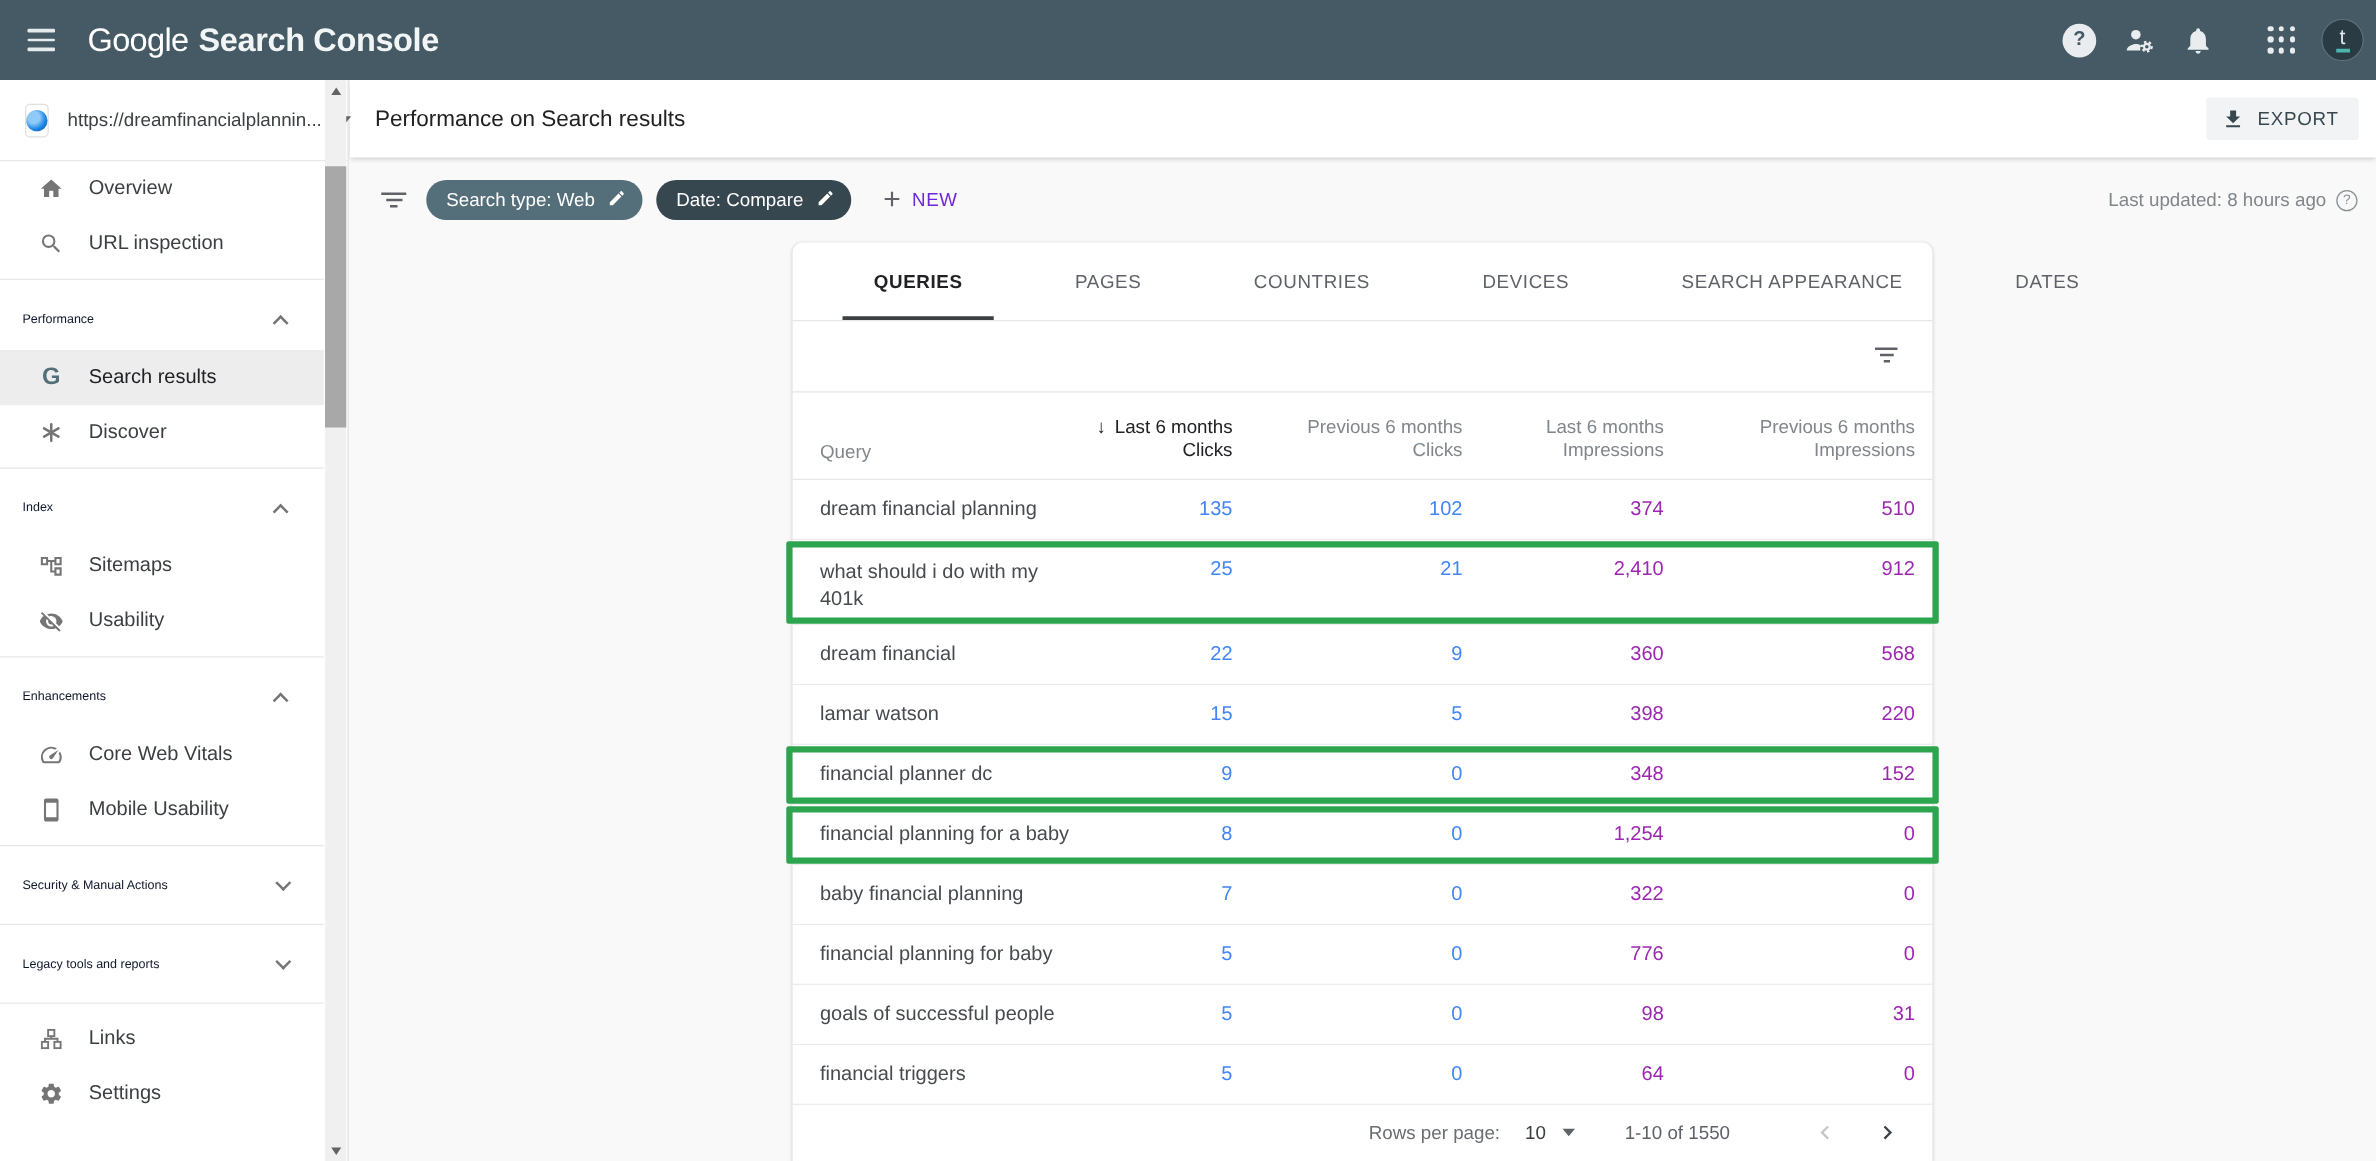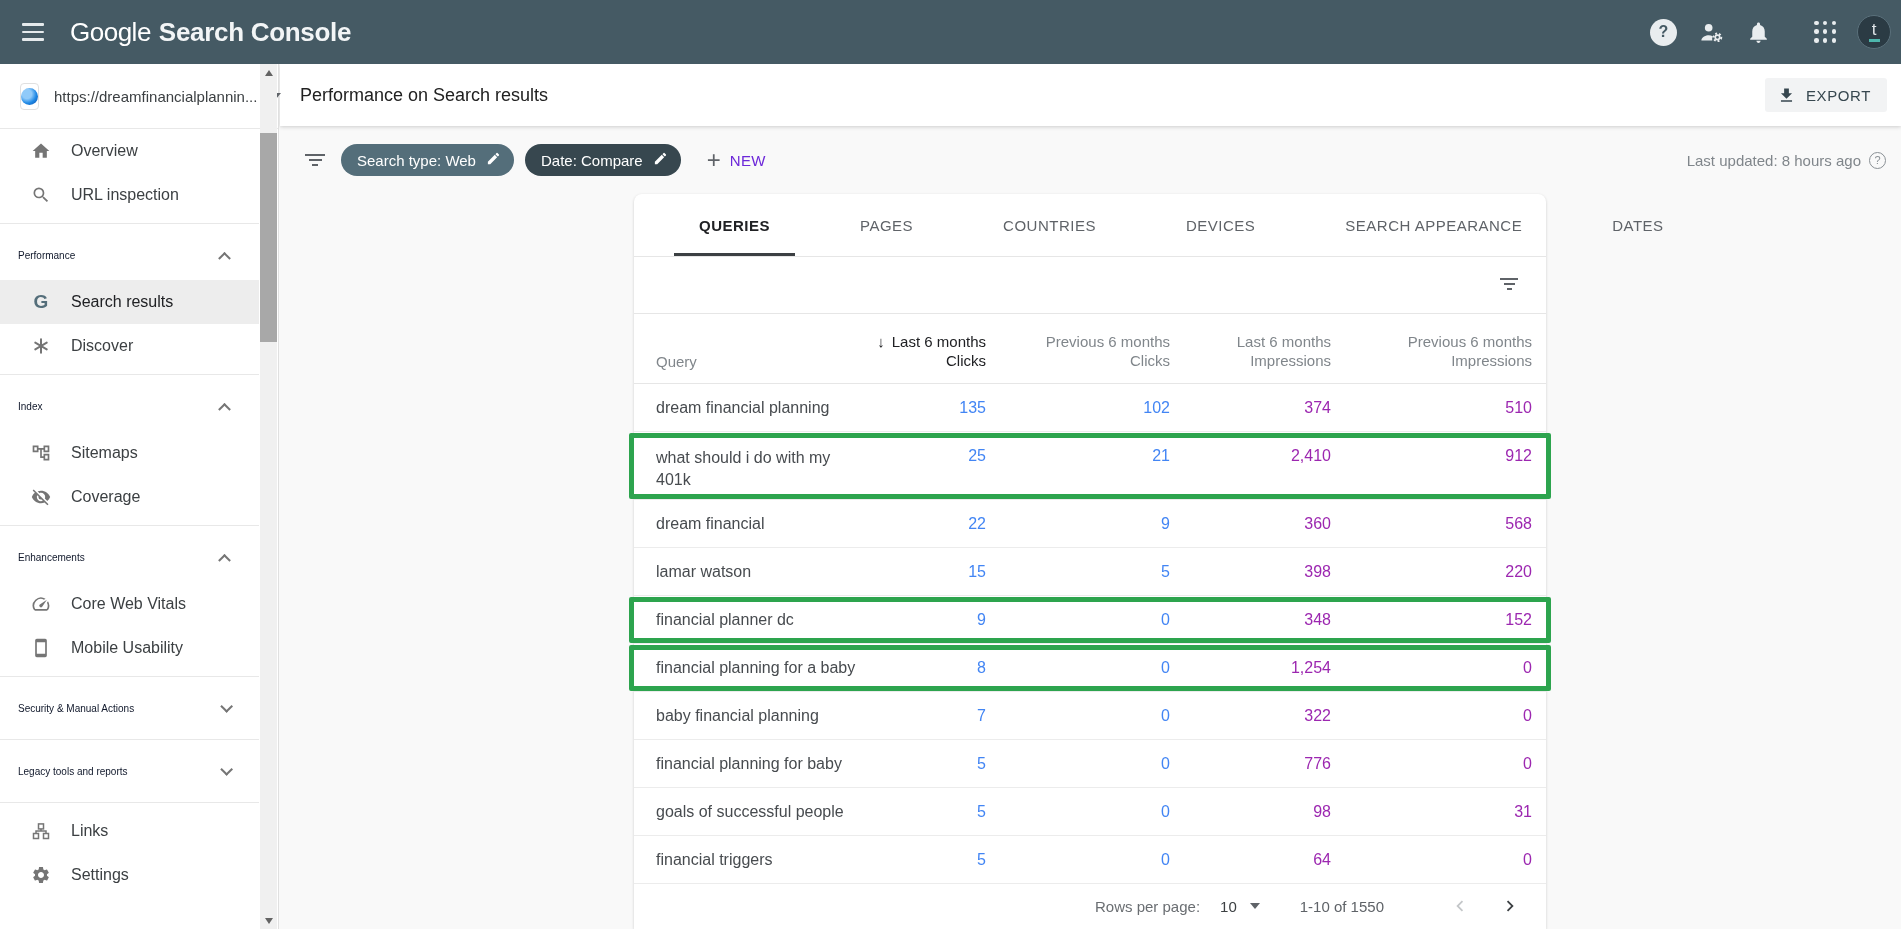--- a/index.html
+++ b/index.html
@@ -240,21 +240,21 @@
           </svg>
         </span>
         <span class="ni-label">Sitemaps</span>
       </div>
       <div class="nav-item">
         <span class="nav-ic">
           <svg width="20" height="20" viewBox="0 0 24 24" fill="#757575">
             <path d="M12 7a5 5 0 0 1 5 5c0 .65-.13 1.26-.36 1.83l2.92 2.92c1.51-1.26 2.7-2.89 3.44-4.75-1.73-4.39-6-7.5-11-7.5-1.4 0-2.74.25-3.98.7l2.16 2.16C10.74 7.13 11.35 7 12 7zM2 4.27l2.28 2.28.46.46C3.08 8.3 1.78 10.02 1 12c1.73 4.39 6 7.5 11 7.5 1.55 0 3.03-.3 4.38-.84l.42.42L19.73 22 21 20.73 3.27 3 2 4.27zM7.53 9.8l1.55 1.55c-.05.21-.08.43-.08.65a3 3 0 0 0 3 3c.22 0 .44-.03.65-.08l1.55 1.55c-.67.33-1.41.53-2.2.53a5 5 0 0 1-5-5c0-.79.2-1.53.53-2.2z"></path>
           </svg>
         </span>
-        <span class="ni-label">Coverage</span>
+        <span class="ni-label">Usability</span>
       </div>
       <div class="nav-divider"></div>
       <div class="nav-section">
         <span class="ns-label">Enhancements</span>
         <span class="chev chev-up"></span>
       </div>
       <div class="nav-item">
         <span class="nav-ic">
           <svg width="20" height="20" viewBox="0 0 24 24" fill="#757575">
             <path d="M20.38 8.57l-1.23 1.85a8 8 0 0 1-.22 7.58H5.07A8 8 0 0 1 15.58 6.85l1.85-1.23A10 10 0 0 0 3.35 19a2 2 0 0 0 1.72 1h13.85a2 2 0 0 0 1.74-1 10 10 0 0 0-.27-10.44zm-9.79 6.84a2 2 0 0 0 2.83 0l5.66-8.49-8.49 5.66a2 2 0 0 0 0 2.83z"></path>

